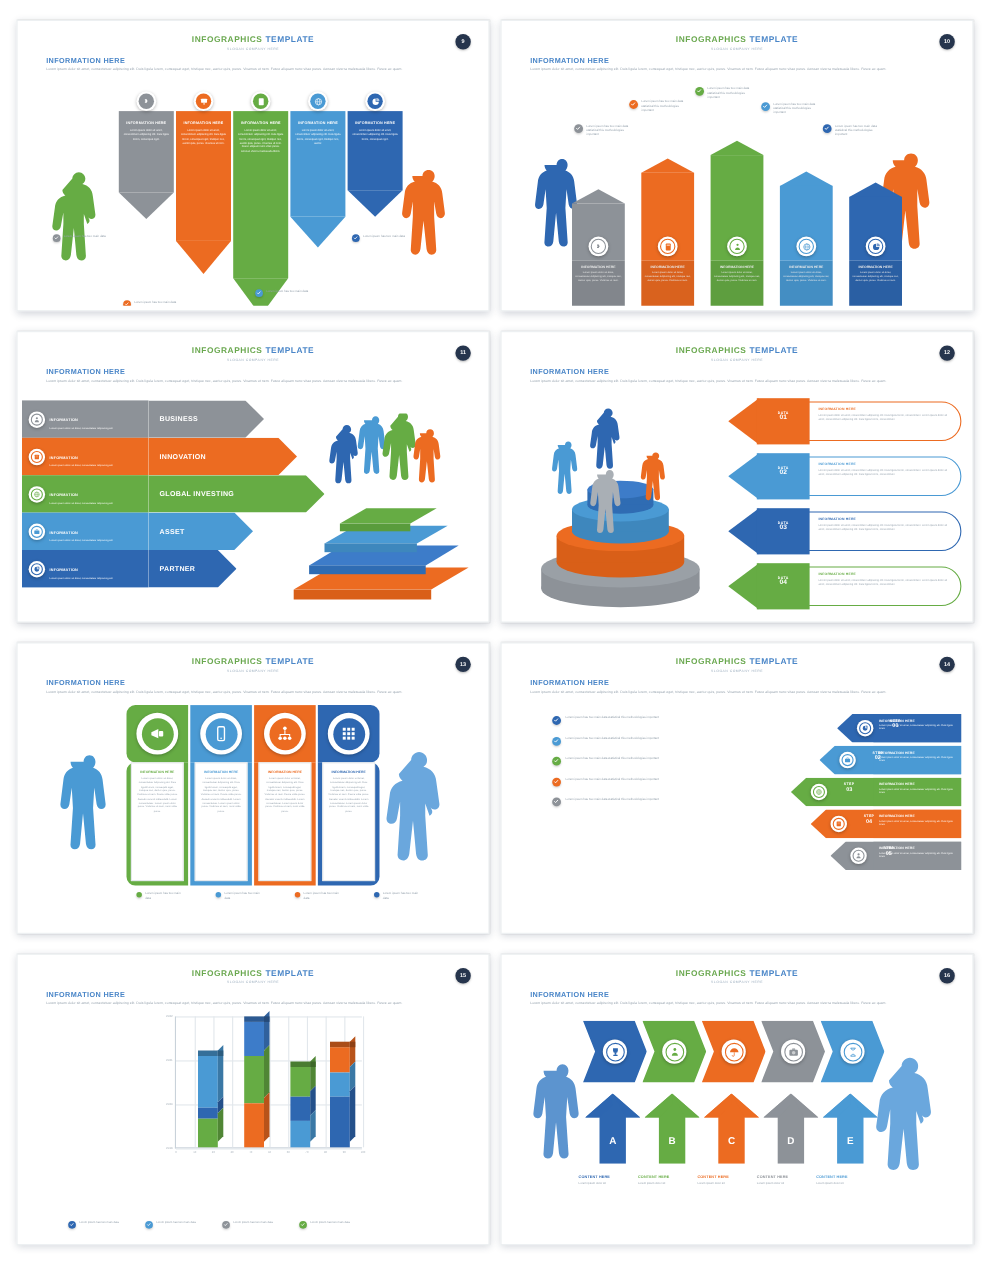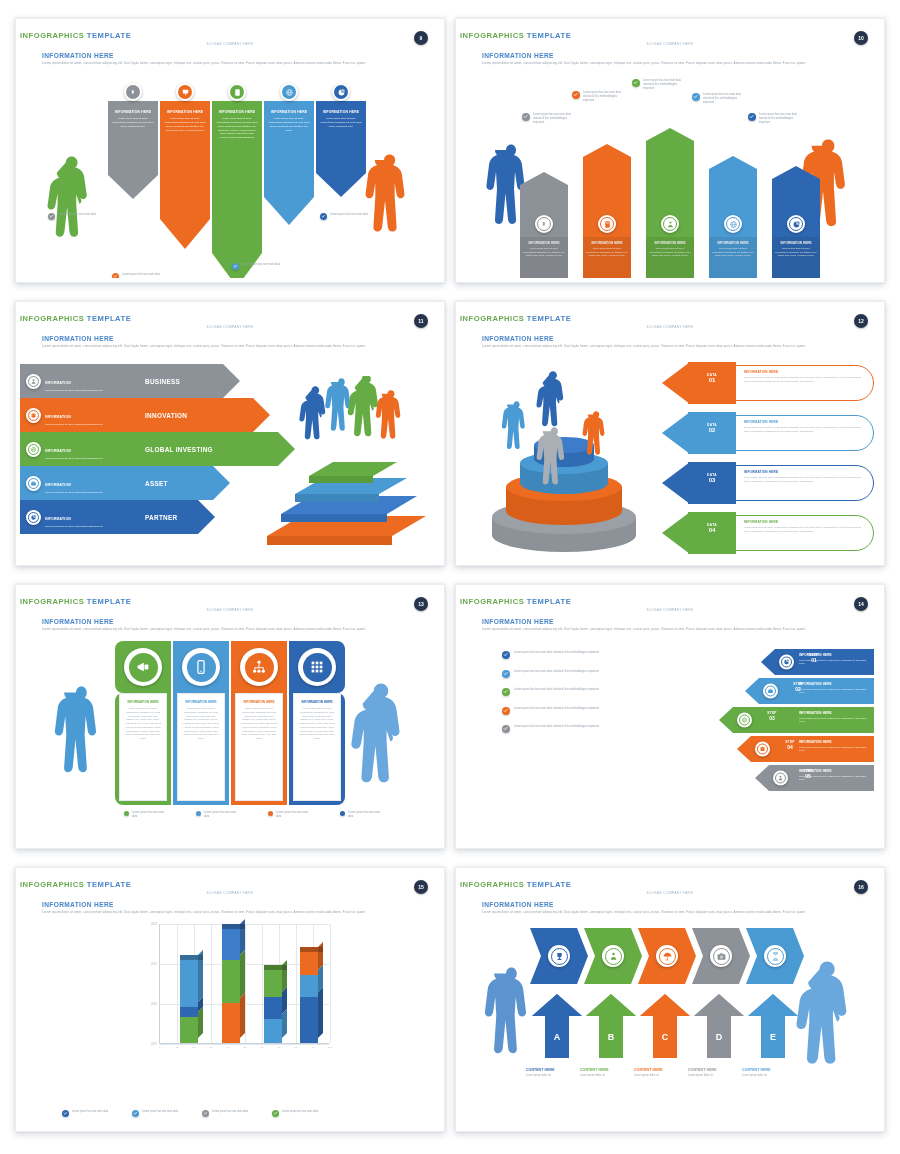--- a/index.html
+++ b/index.html
@@ -22,21 +22,21 @@
   .slide {
     position:relative;
     background:#fff;
     border:1px solid #eceff1;
     box-shadow:0 2px 7px rgba(25,40,70,.20), 0 0 1px rgba(0,0,0,.18);
     overflow:hidden;
   }
   .slide-inner { position:absolute; inset:4px; background:#fff; overflow:hidden; }
 
   
-  .s-title { font-size:7.6px; letter-spacing:.5px; font-weight:700; padding-top:8px; }
+  .s-title { text-align:center; font-size:7.6px; letter-spacing:.5px; font-weight:700; padding-top:8px; }
   .s-title .g { color:#6aa84f; }
   .s-title .b { color:#4a86c8; }
   .s-sub { text-align:center; font-size:3.1px; color:#9fb0c0; letter-spacing:.45px; margin-top:1.5px; }
   .s-h2 { color:#4a86c8; font-size:6.6px; font-weight:700; letter-spacing:.35px; margin:6px 0 2px 22px; }
   .s-body { color:#97a3ae; font-size:3.15px; line-height:1.55; margin:0 26px 0 22px; letter-spacing:.05px; }
   .pagebadge {
     position:absolute; top:8px; right:12px;
     width:14px; height:14px; border-radius:50%;
     background:#26354d; color:#fff;
     font-size:5px; font-weight:700;

